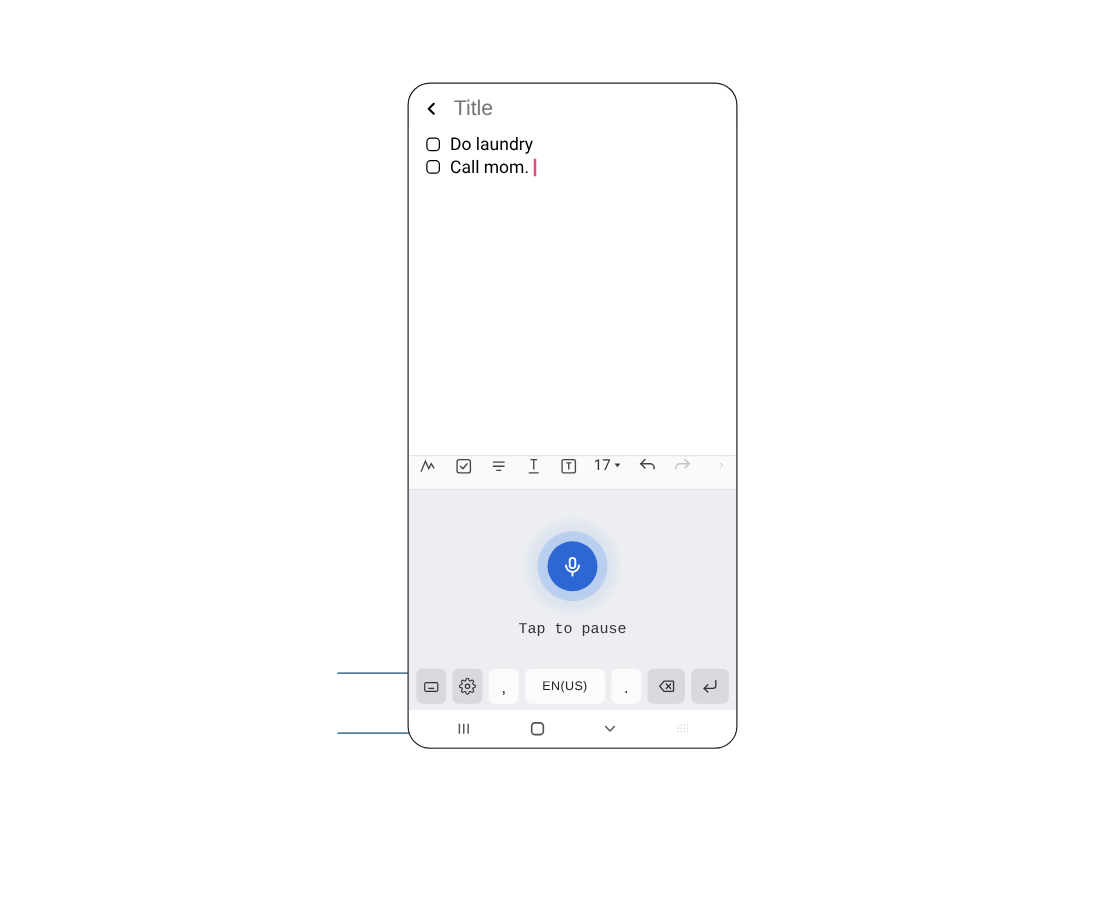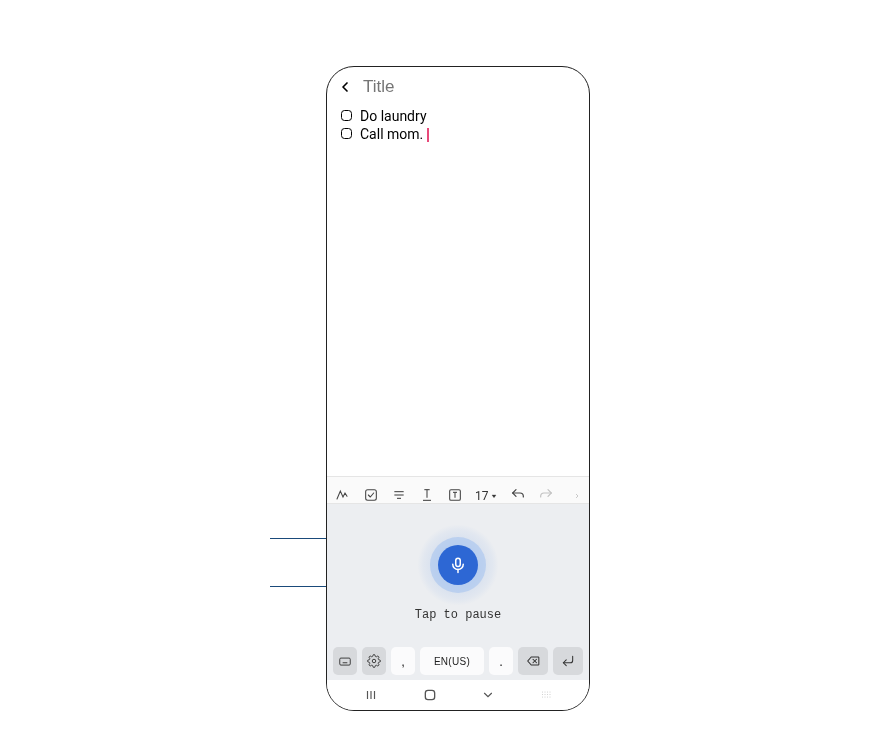--- a/index.html
+++ b/index.html
@@ -8,23 +8,23 @@
     height: 734px;
     background: #fff;
     font-family: -apple-system, BlinkMacSystemFont, "Segoe UI", Roboto, sans-serif;
     position: relative;
   }
   .phone {
     position: absolute;
     left: 326px;
     top: 66px;
     width: 264px;
-    height: 645px;
+    height: 533px;
     border: 1.5px solid #222;
-    border-radius: 28px;
+    border-radius: 18px;
     overflow: hidden;
     background: #fff;
     display: flex;
     flex-direction: column;
   }
   .header {
     display: flex;
     align-items: center;
     padding: 10px 14px 6px 10px;
     gap: 10px;
@@ -59,21 +59,21 @@
     background: #e84a7a;
     vertical-align: middle;
     margin-left: 4px;
   }
   .format-bar {
     height: 28px;
     background: #fafafa;
     border-top: 1px solid #e5e5e5;
     border-bottom: 1px solid #e5e5e5;
     display: flex;
-    align-items: flex-end;
+    align-items: flex-start;
     gap: 12px;
     padding: 0 8px;
     font-size: 11px;
     color: #333;
   }
   .format-bar .fmt { flex: 0 0 auto; display: flex; align-items: center; }
   .voice-panel {
     background: #eceef1;
     display: flex;
     flex-direction: column;

